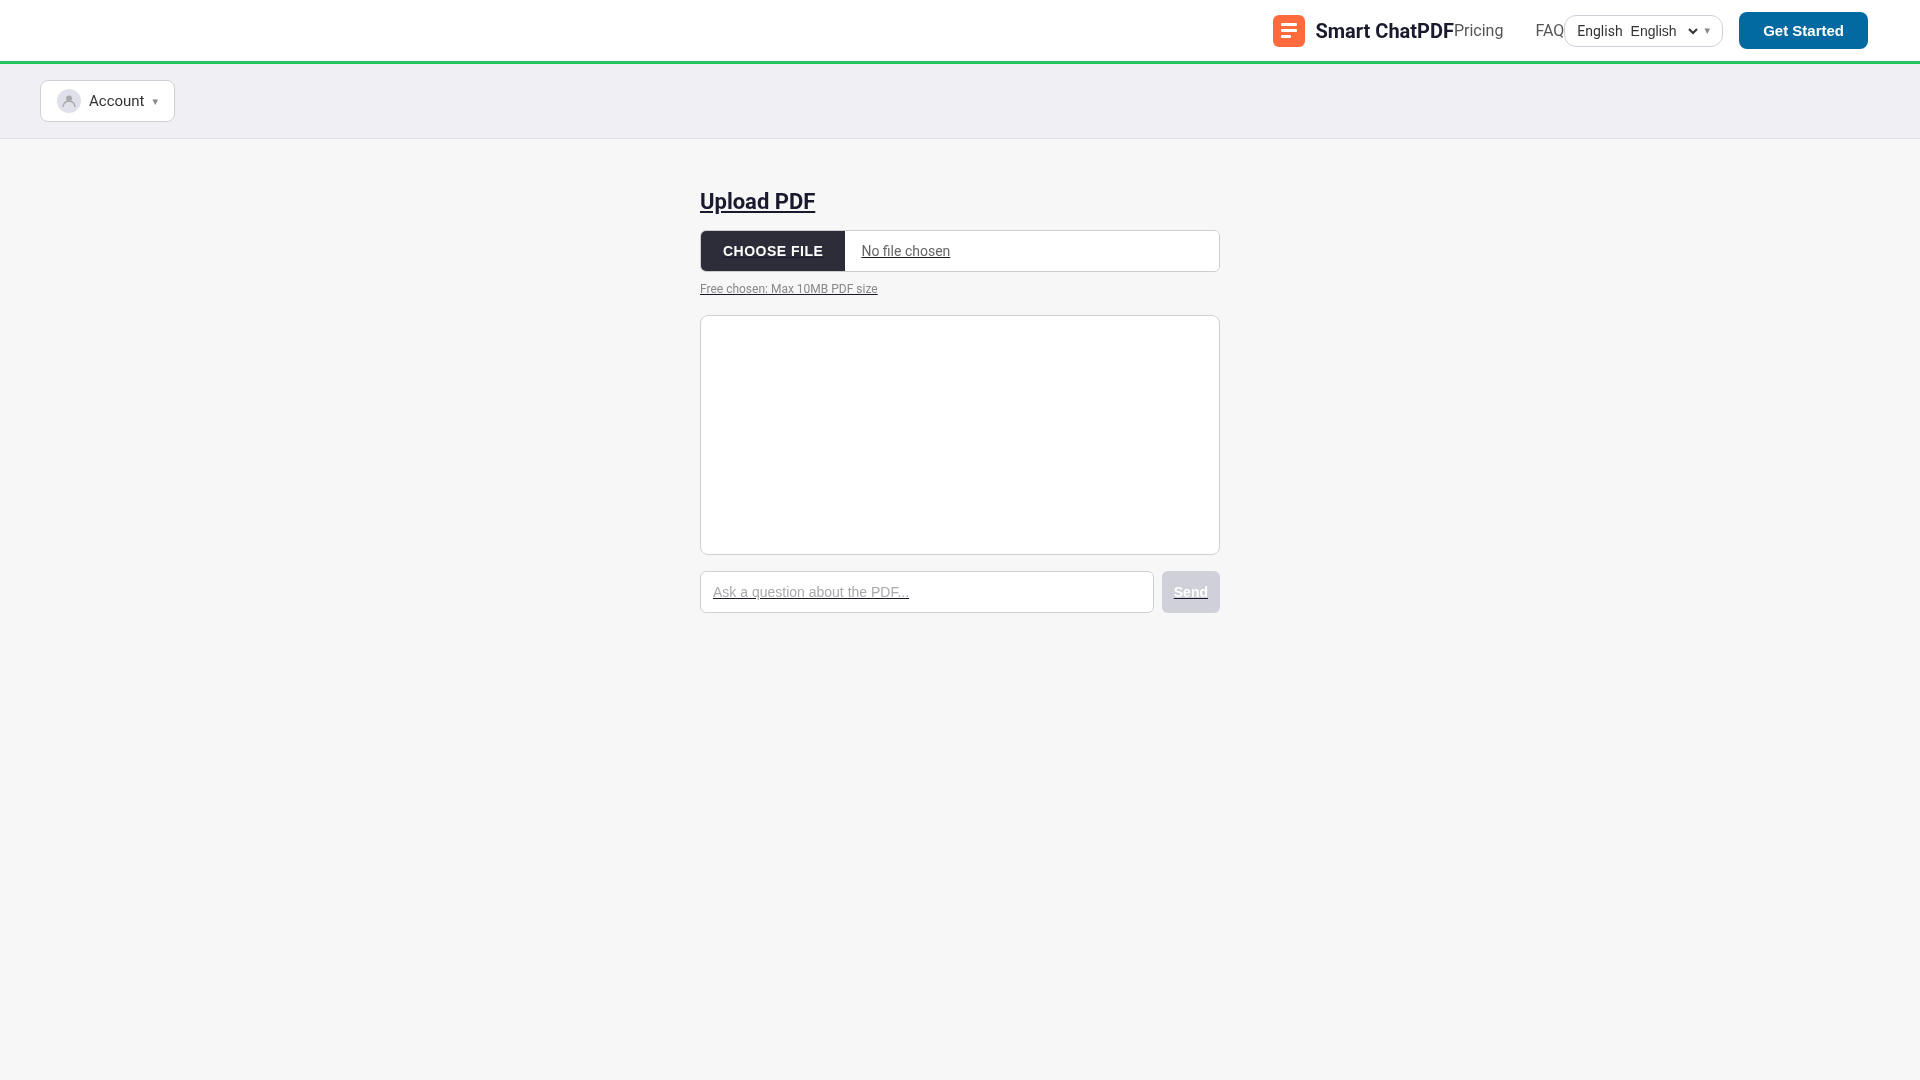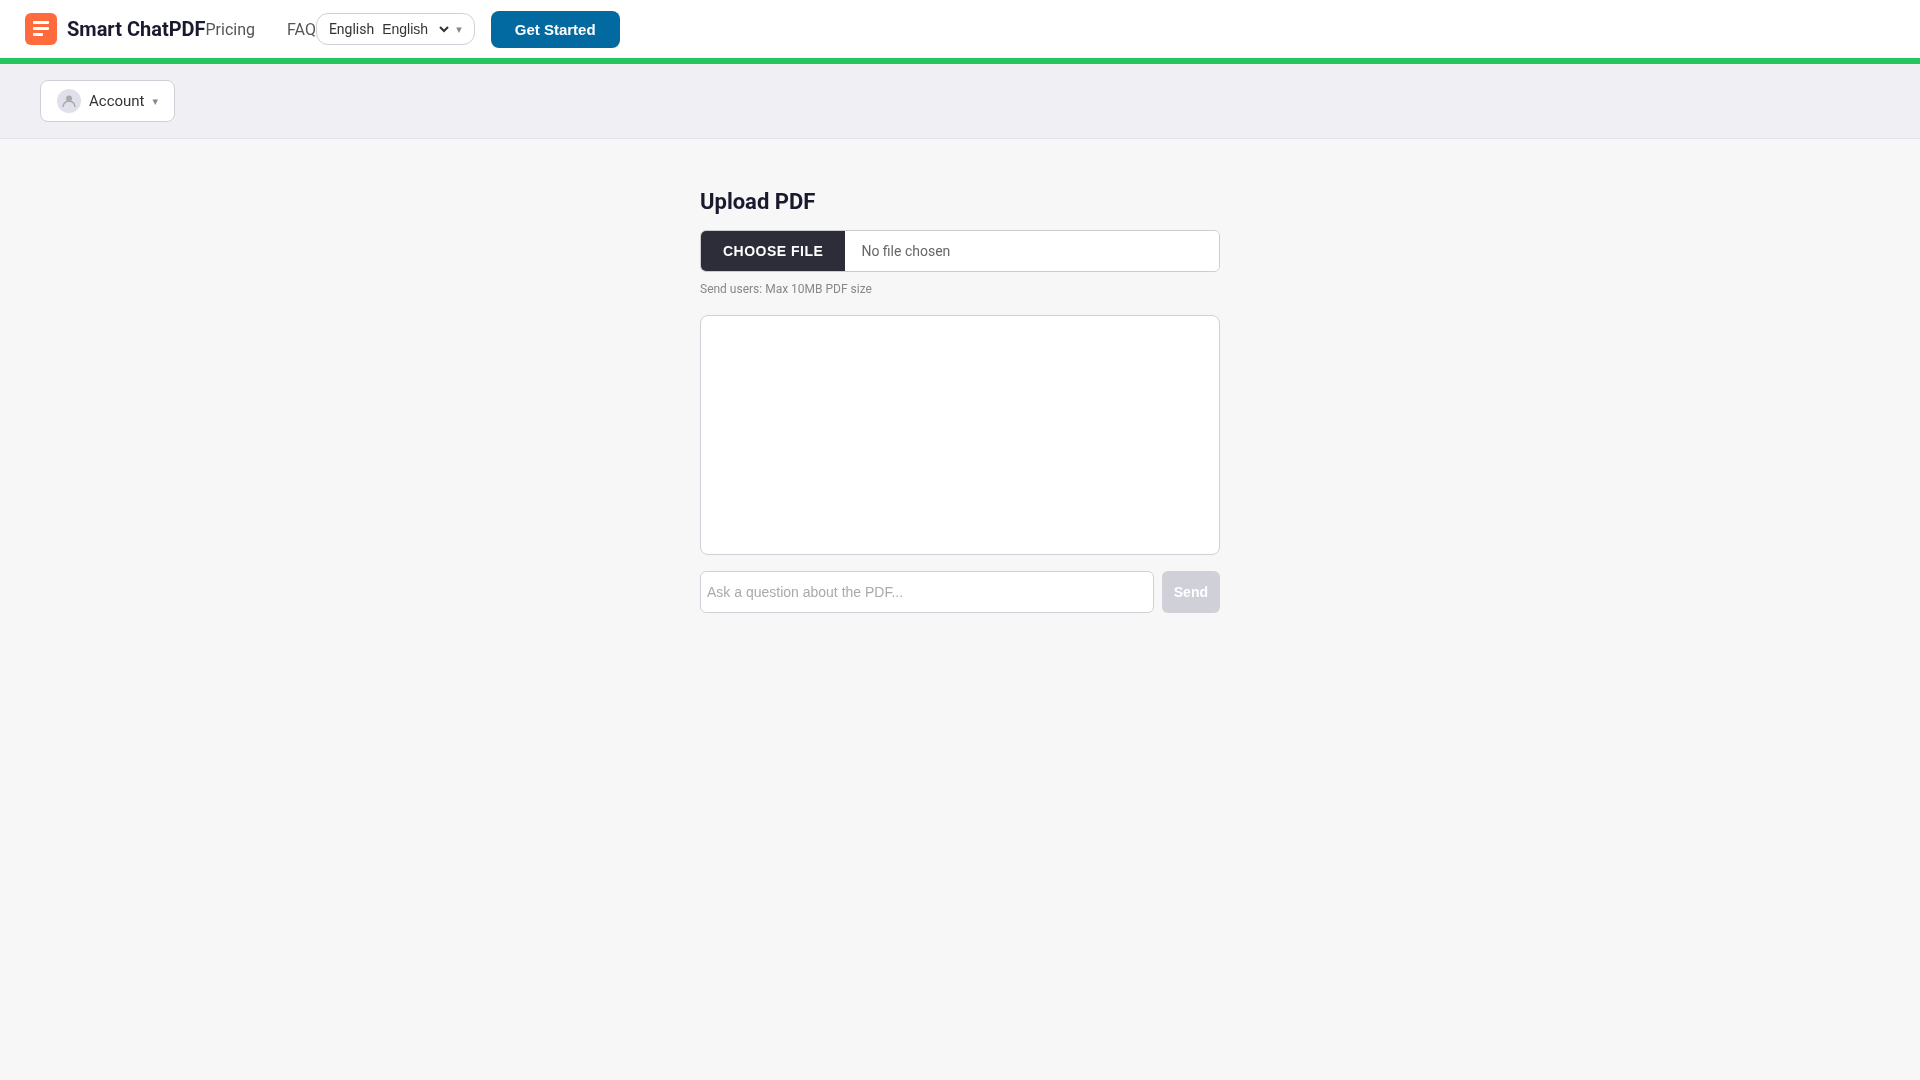--- a/index.html
+++ b/index.html
@@ -12,26 +12,26 @@
       font-family: -apple-system, BlinkMacSystemFont, 'Segoe UI', Roboto, Helvetica, Arial, sans-serif;
       background-color: #f7f7f8;
       color: #1a1a2e;
       min-height: 1080px;
       width: 1920px;
     }
 
     
     .header {
       background-color: #ffffff;
-      border-bottom: 6px solid #22c55e;
+      border-bottom: 3px solid #22c55e;
       height: 64px;
       display: flex;
       align-items: center;
-      justify-content: flex-start;
-      padding: 0 25px;
+      justify-content: flex-end;
+      padding: 0 52px;
     }
 
     .header-left {
       display: flex;
       align-items: center;
       gap: 10px;
     }
 
     .logo-icon {
       width: 32px;
@@ -132,20 +132,21 @@
       font-size: 11px;
       color: #888;
     }
 
     
     .main-content {
       display: flex;
       flex-direction: column;
       align-items: center;
       padding: 50px 40px;
+      text-decoration: underline;
     }
 
     .upload-section {
       width: 520px;
     }
 
     .upload-title {
       font-size: 22px;
       font-weight: 700;
       color: #1a1a2e;
@@ -203,21 +204,21 @@
     .question-row {
       display: flex;
       gap: 8px;
       width: 520px;
     }
 
     .question-input {
       flex: 1;
       border: 1px solid #d0d0d8;
       border-radius: 6px;
-      padding: 12px 6px;
+      padding: 12px 12px;
       font-size: 14px;
       color: #888;
       outline: none;
       background: #fff;
     }
 
     .question-input::placeholder {
       color: #aaa;
     }
 
@@ -286,21 +287,21 @@
 <main class="main-content">
   <div class="upload-section">
     <h2 class="upload-title">Upload PDF</h2>
 
     <div class="file-input-row">
       <button class="choose-file-btn">CHOOSE FILE</button>
       <span class="file-name-display">No file chosen</span>
     </div>
 
     <div class="file-limits">
-      <div>Send users: Max 10MB PDF size</div>
+      <div>Free chosen: Max 10MB PDF size</div>
     </div>
 
     <div class="chat-area"></div>
 
     <div class="question-row">
       <input type="text" class="question-input" placeholder="Ask a question about the PDF..." style="">
       <button class="send-btn">Send</button>
     </div>
   </div>
 </main>

